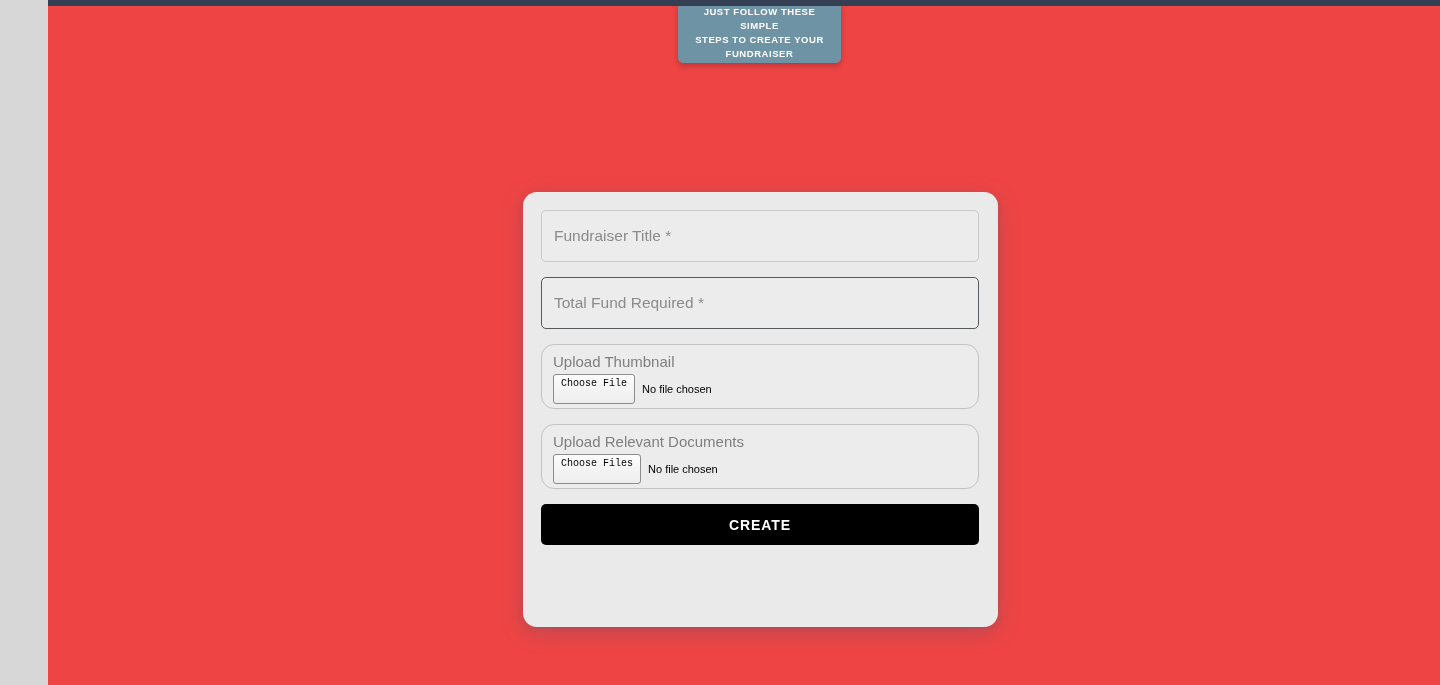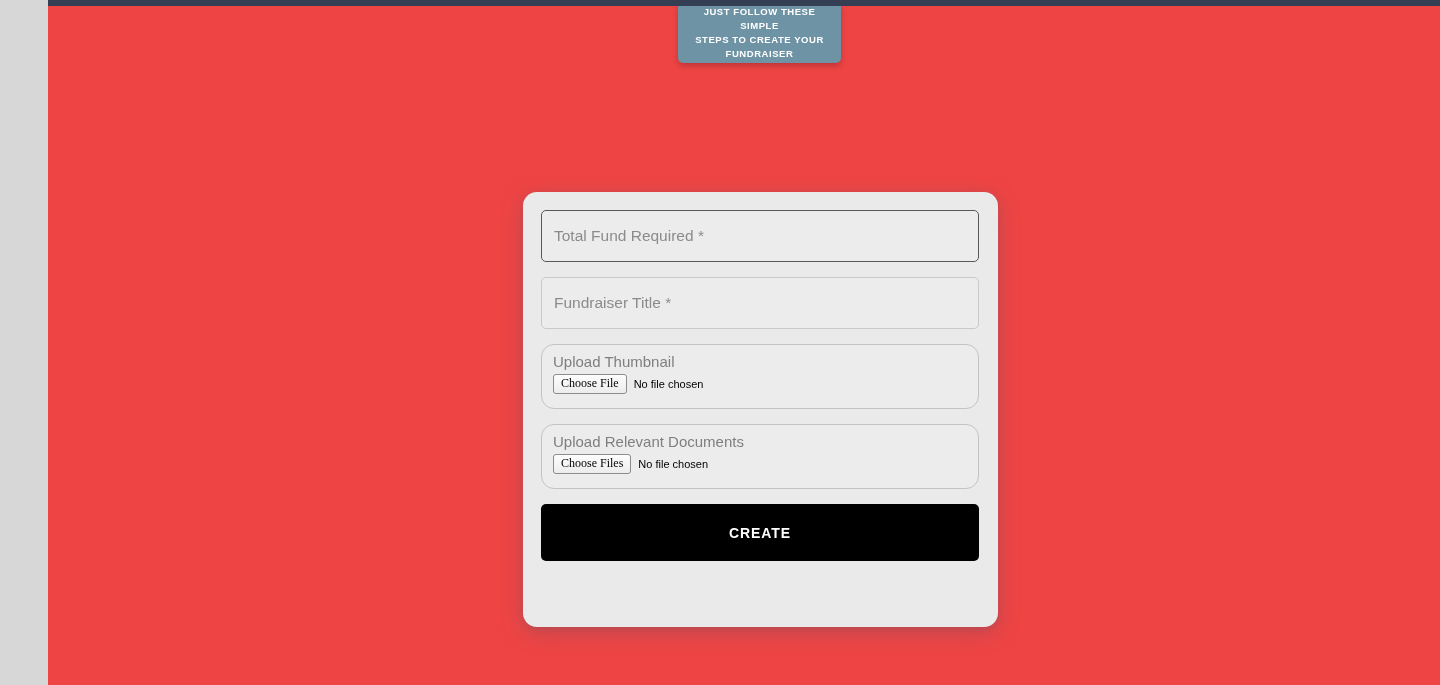--- a/index.html
+++ b/index.html
@@ -110,40 +110,40 @@
     line-height: 19px;
     margin-bottom: 3px;
   }
   .file-row {
     display: flex;
     align-items: center;
     font-size: 12.5px;
     color: #1a1a1a;
   }
   .file-btn {
-    font-family: Liberation Serif, serif;
-    font-size: 12px;
+    font-family: Liberation Mono, monospace;
+    font-size: 10px;
     color: #000;
     background: linear-gradient(#fdfdfd, #ececec);
     border: 1px solid #8c8c8c;
     border-radius: 3px;
-    padding: 1px 7px 2px 7px;
+    padding: 1px 7px 12px 7px;
     line-height: 15px;
     cursor: default;
   }
   .file-status {
     margin-left: 7px;
     font-size: 11px;
     color: #000;
   }
 
   #create-button {
     display: block;
     width: 438px;
-    height: 57px;
+    height: 41px;
     background: #000000;
     color: #ffffff;
     border: none;
     border-radius: 5px;
     font-family: "Liberation Sans", sans-serif;
     font-size: 14px;
     font-weight: bold;
     letter-spacing: 0.9px;
     cursor: pointer;
     margin: 0;
@@ -207,23 +207,23 @@
   <div id="topbar"></div>
 
   <div id="callout">
     <span class="callout-text">JUST FOLLOW THESE SIMPLE
 STEPS TO CREATE YOUR
 FUNDRAISER</span>
   </div>
 
   <div id="form-card">
 
+    <input class="field" type="text" placeholder="Fundraiser Title *" style="">
+
     <input class="field focused" type="text" placeholder="Total Fund Required *" style="">
-
-    <input class="field" type="text" placeholder="Fundraiser Title *" style="">
 
 
     <div class="upload-box">
       <span class="upload-label">Upload Thumbnail</span>
       <div class="file-row">
         <button class="file-btn">Choose File</button>
         <span class="file-status">No file chosen</span>
       </div>
     </div>
 

